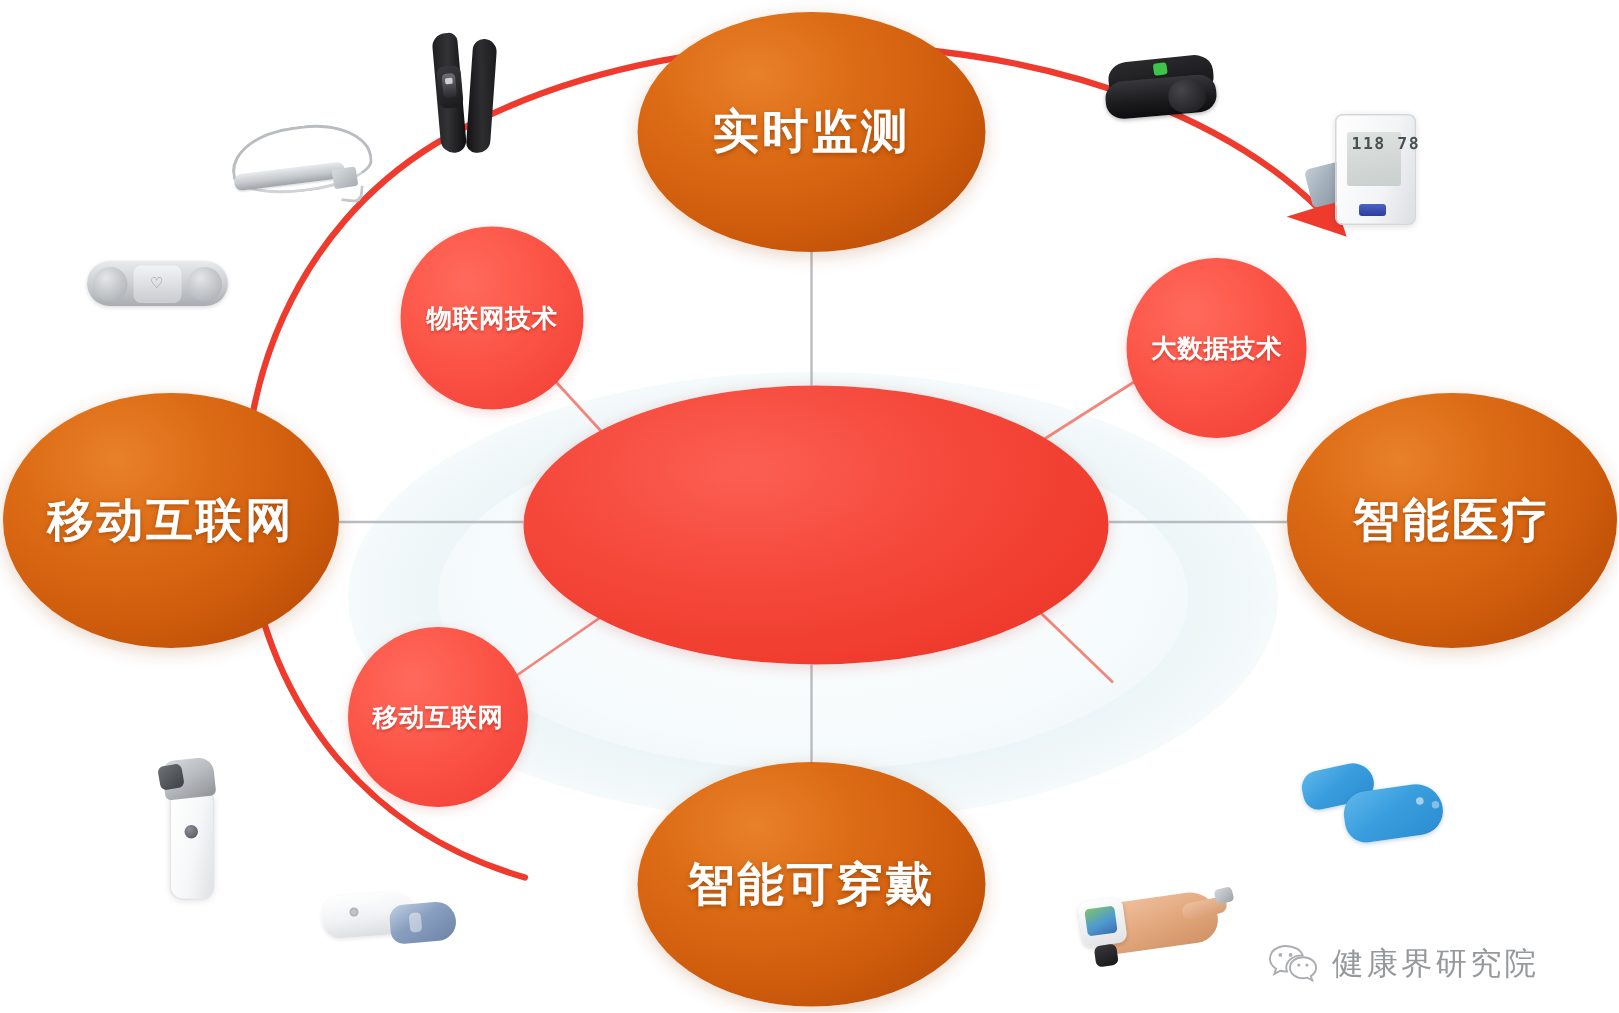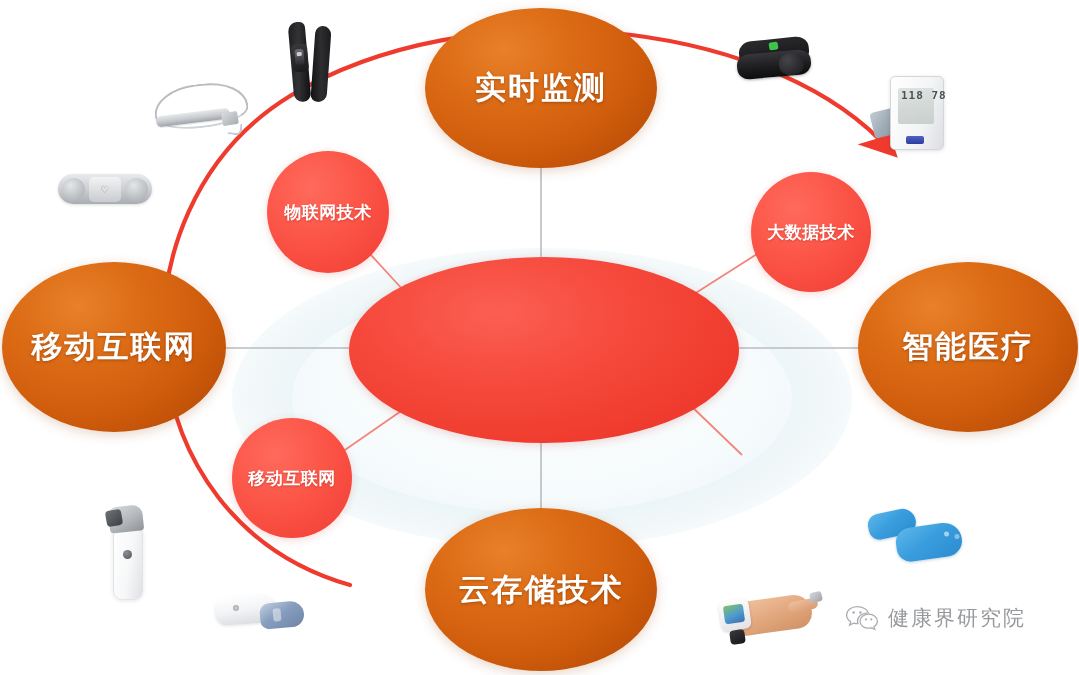--- a/index.html
+++ b/index.html
@@ -365,21 +365,21 @@
     border-radius: 4px; transform: rotate(-8deg);
   }
   .wrist-tip {
     position: absolute; left: 92px; top: 4px; width: 12px; height: 10px;
     background: linear-gradient(150deg,#d6d8db,#9ea2a7);
     border-radius: 3px; transform: rotate(-14deg);
   }
 
   
   #watermark {
-    position: absolute; left: 845px; top: 604px;
+    position: absolute; left: 845px; top: 628px;
     display: flex; align-items: center; gap: 9px;
     opacity: 0.72;
   }
   .wm-text {
     color: #6f7276; font-size: 21px; letter-spacing: 2px;
     font-family: "DejaVu Sans", "Liberation Sans", sans-serif;
   }
 </style>
 </head>
 <body>
@@ -477,21 +477,21 @@
 
   <div class="core-outer"></div>
 
   <div class="pillar" id="pillar-top">
     <span class="pillar-label">实时监测</span>
   </div>
   <div class="pillar" id="pillar-right">
     <span class="pillar-label">智能医疗</span>
   </div>
   <div class="pillar" id="pillar-bottom">
-    <span class="pillar-label">云存储技术</span>
+    <span class="pillar-label">智能可穿戴</span>
   </div>
   <div class="pillar" id="pillar-left">
     <span class="pillar-label">移动互联网</span>
   </div>
 
   <div class="tech" id="tech-big">
     <span class="tech-label">大数据技术</span>
   </div>
   <div class="tech" id="tech-iot">
     <span class="tech-label">物联网技术</span>

